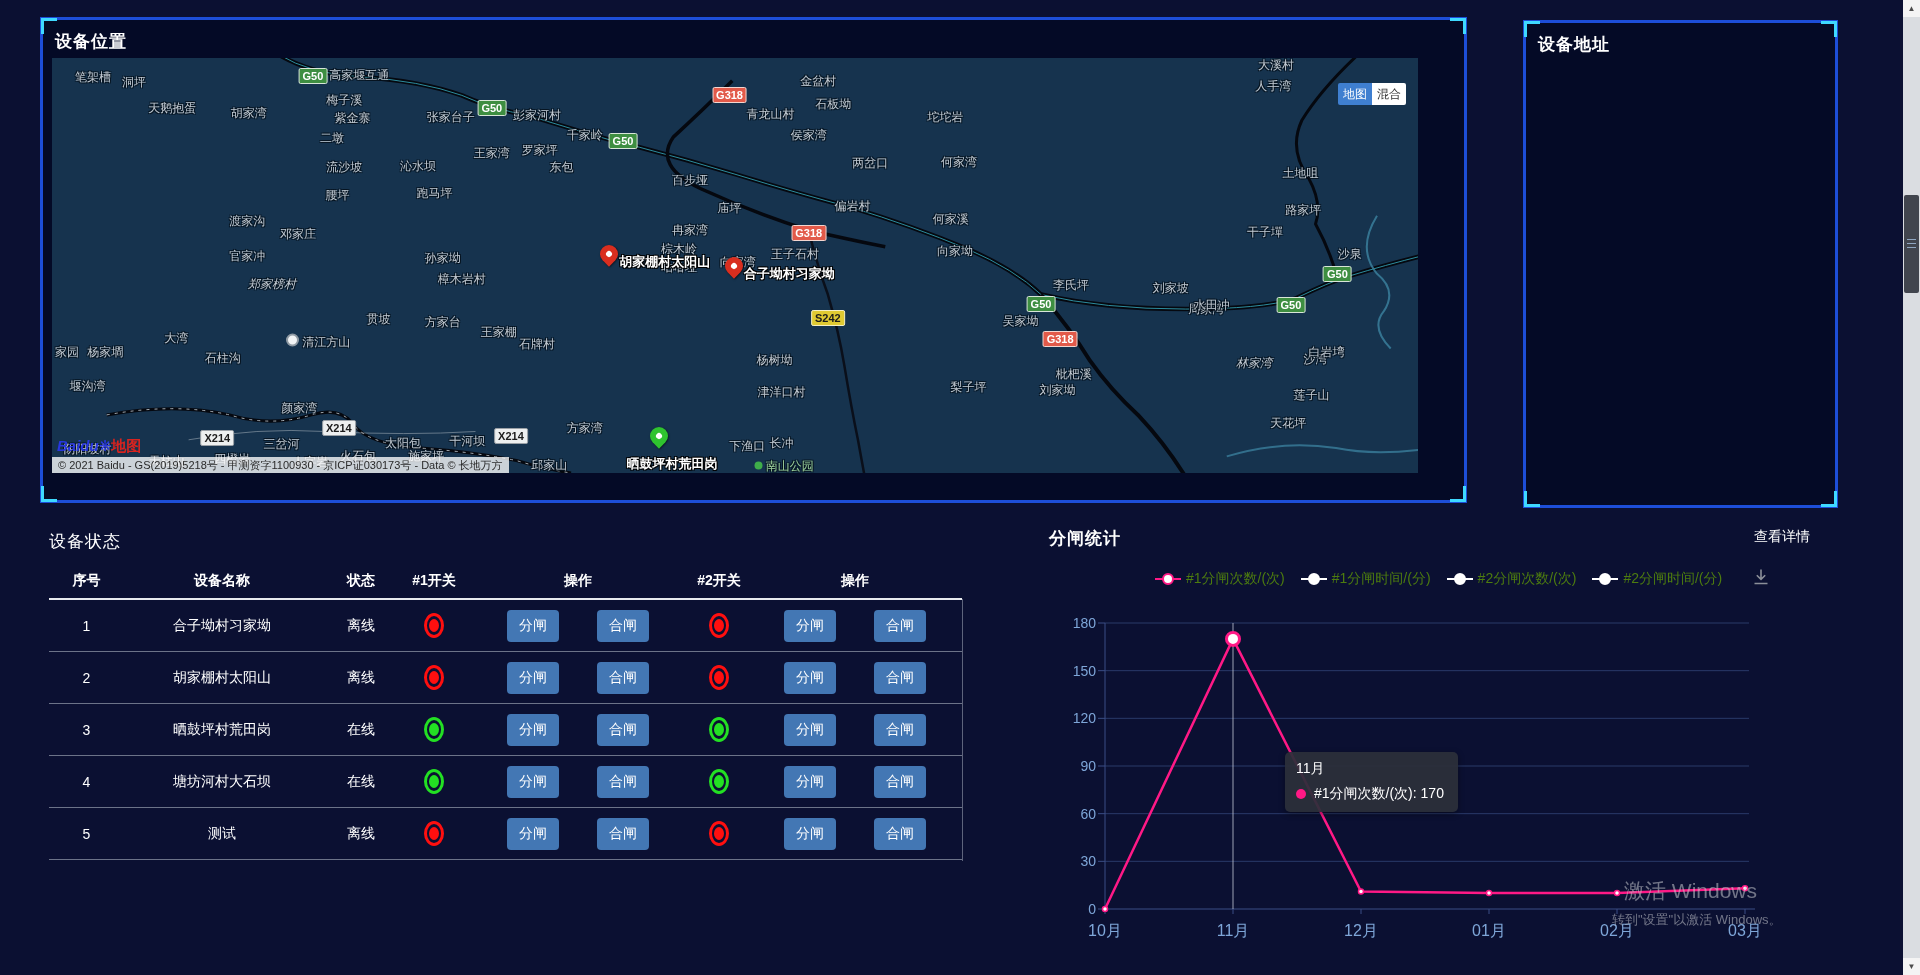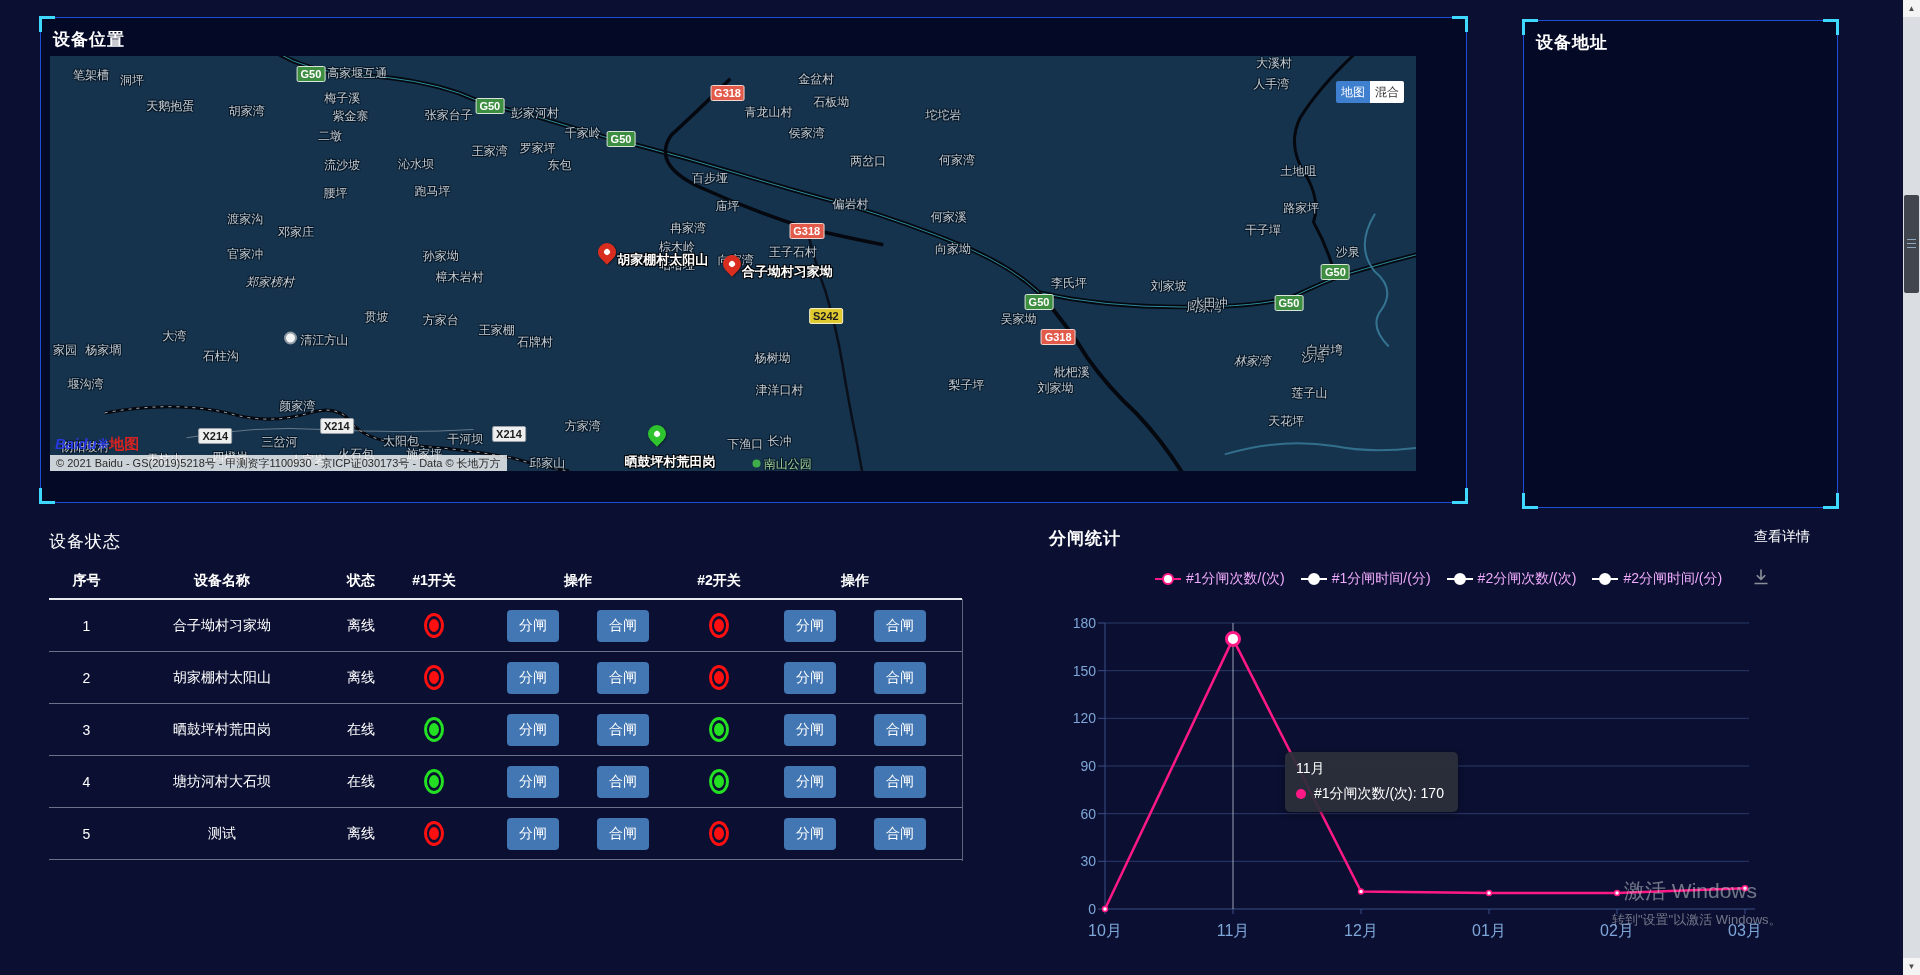--- a/index.html
+++ b/index.html
@@ -1,19 +1,19 @@
 <!DOCTYPE html>
 <html><head>
 <meta charset="utf-8">
 <style>
   * { margin:0; padding:0; box-sizing:border-box; font-family:"Liberation Sans","DejaVu Sans",sans-serif; }
   html,body { width:1920px; height:975px; }
   body { background:#0b1032; position:relative; overflow:hidden; color:#fff; }
 
-  .panel { position:absolute; background:#040a26; border:1px solid #1d4ed8; }
+  .panel { position:absolute; background:#040a26; border:3px solid #1d4ed8; }
   .corner { position:absolute; width:16px; height:16px; border:3px solid #3fd9ff; z-index:5; }
   .c-tl { top:-2px; left:-2px; border-right:none; border-bottom:none; }
   .c-tr { top:-2px; right:-2px; border-left:none; border-bottom:none; }
   .c-bl { bottom:-2px; left:-2px; border-right:none; border-top:none; }
   .c-br { bottom:-2px; right:-2px; border-left:none; border-top:none; }
   .panel-title { position:absolute; top:10px; left:12px; font-size:17px; font-weight:bold; color:#fff; letter-spacing:1px; }
 
   
   #panel-map { left:40px; top:17px; width:1427px; height:486px; }
   #map-canvas { position:absolute; left:9px; top:38px; width:1366px; height:415px; background:#16334e; overflow:hidden; cursor:grab; }
@@ -65,21 +65,21 @@
   .ind::after { content:''; position:absolute; left:2px; right:2px; top:3px; bottom:3px; border-radius:50%; background:currentColor; }
   .ind-red { color:#ff0f0f; border-color:#ff0f0f; }
   .ind-green { color:#23e023; border-color:#23e023; }
   #bottom-divider { position:absolute; left:962px; top:599px; width:1px; height:262px; background:rgba(195,203,216,.45); }
 
   
   #chart-title { position:absolute; left:1049px; top:527px; font-size:17px; font-weight:bold; letter-spacing:1px; }
   #detail-link { position:absolute; left:1754px; top:528px; font-size:14px; color:#fff; cursor:pointer; }
   #download-icon { position:absolute; left:1751px; top:567px; cursor:pointer; }
   #chart-legend { position:absolute; left:1155px; top:570px; display:flex; gap:16px; align-items:center; }
-  .legend-item { display:flex; align-items:center; gap:5px; font-size:14px; color:#f0abfc; cursor:pointer; }
+  .legend-item { display:flex; align-items:center; gap:5px; font-size:14px; color:#4d7c0f; cursor:pointer; }
   .lg-mark { position:relative; width:26px; height:12px; }
   .lg-line { position:absolute; left:0; right:0; top:5px; height:2px; }
   .lg-dot { position:absolute; left:7px; top:0; width:12px; height:12px; border-radius:50%; border:2px solid; background:#fff; }
   #chart-svg { position:absolute; left:1040px; top:596px; }
   #chart-tooltip { position:absolute; left:1285px; top:752px; background:rgba(44,47,58,.93); border-radius:5px; padding:8px 14px 9px 11px; z-index:8; box-shadow:0 2px 6px rgba(0,0,0,.4); }
   #chart-tooltip .tt-title { font-size:14px; color:#fff; margin-bottom:7px; }
   #chart-tooltip .tt-row { display:flex; align-items:center; gap:8px; font-size:14px; color:#fff; }
   #chart-tooltip .tt-dot { width:10px; height:10px; border-radius:50%; }
 
   
@@ -186,21 +186,21 @@
         <span class="map-label" style="left: 50.9%; top: 93.5%;">下渔口</span>
         <span class="map-label" style="left: 53.4%; top: 92.8%;">长冲</span>
         <span class="map-label k-park" style="left: 53.6%; top: 98.3%;">南山公园</span>
         <span class="map-label" style="left: 53.4%; top: 80.5%;">津洋口村</span>
         <span class="map-label" style="left: 56.1%; top: 5.5%;">金盆村</span>
         <span class="map-label" style="left: 57.2%; top: 11.1%;">石板坳</span>
         <span class="map-label" style="left: 52.6%; top: 13.5%;">青龙山村</span>
         <span class="map-label" style="left: 55.4%; top: 18.6%;">侯家湾</span>
         <span class="map-label" style="left: 65.4%; top: 14.2%;">坨坨岩</span>
         <span class="map-label" style="left: 59.9%; top: 25.3%;">两岔口</span>
-        <span class="map-label" style="left: 46.7%; top: 29.4%; margin-left: 22px;">百步垭</span>
+        <span class="map-label" style="left: 46.7%; top: 29.4%;">百步垭</span>
         <span class="map-label" style="left: 49.6%; top: 36.1%;">庙坪</span>
         <span class="map-label" style="left: 46.7%; top: 41.4%;">冉家湾</span>
         <span class="map-label" style="left: 58.6%; top: 35.7%;">偏岩村</span>
         <span class="map-label" style="left: 45.9%; top: 46%;">棕木岭</span>
         <span class="map-label" style="left: 45.9%; top: 50.4%;">咕噜垭</span>
         <span class="map-label" style="left: 50.2%; top: 49.2%;">向家湾</span>
         <span class="map-label" style="left: 54.4%; top: 47.2%;">王子石村</span>
         <span class="map-label shield k-g318" style="left: 49.6%; top: 8.9%;">G318</span>
         <span class="map-label shield k-g318" style="left: 55.4%; top: 42.2%;">G318</span>
         <span class="map-label" style="left: 65.8%; top: 38.8%;">何家溪</span>

